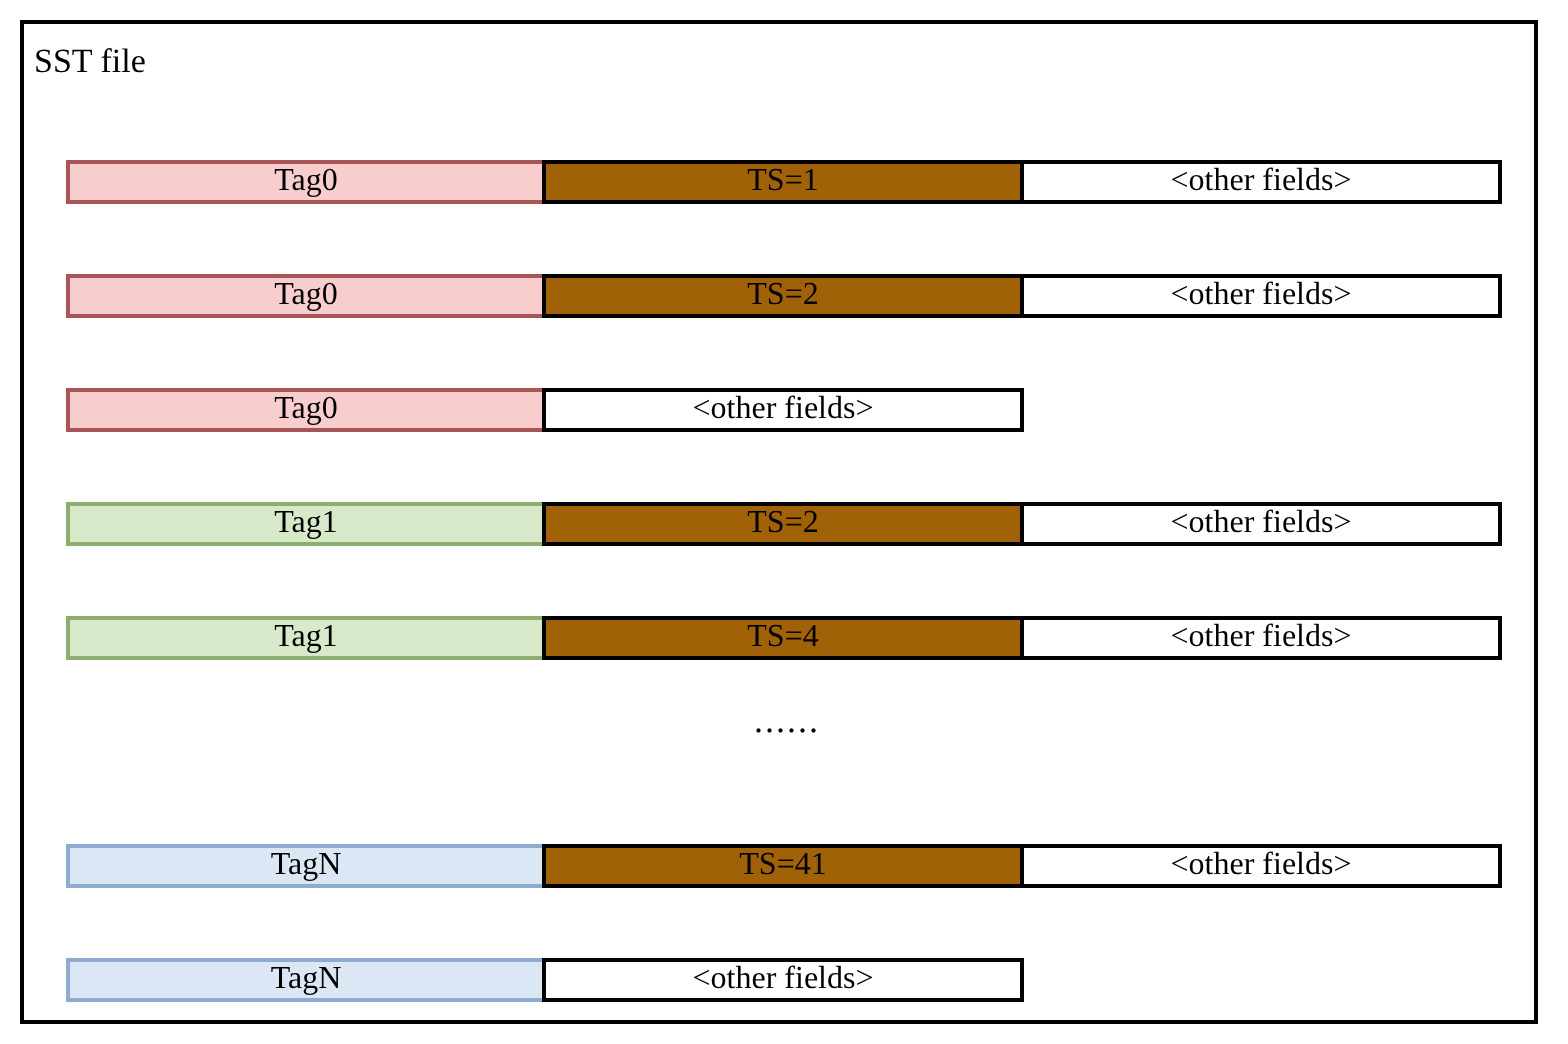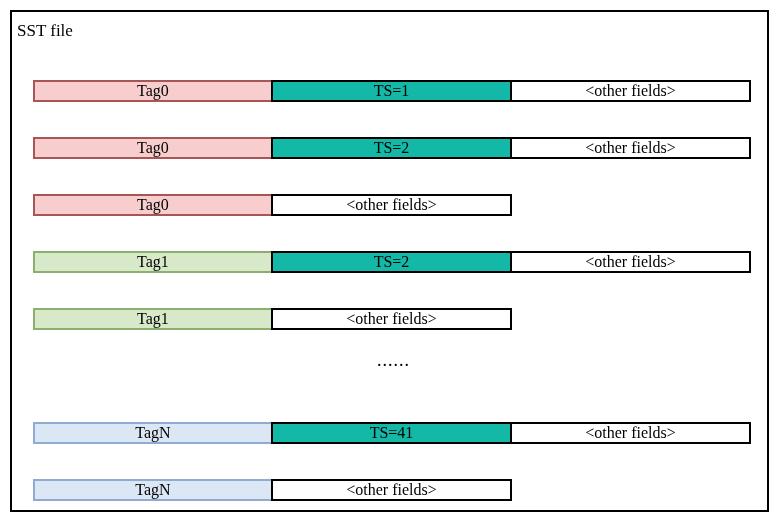--- a/index.html
+++ b/index.html
@@ -87,21 +87,21 @@
     background: #d8e9ca;
     border-color: #8cae6e;
   }
   .cell-tag.tag-blue {
     background: #dce7f6;
     border-color: #90abd1;
   }
 
   .cell-ts {
     width: 241px;
-    background: #14b8a6;
+    background: #a16207;
     border: 2px solid #000000;
     margin-right: -2px;
     position: relative;
     z-index: 2;
   }
 
   .cell-other {
     width: 241px;
     background: #ffffff;
     border: 2px solid #000000;
@@ -157,20 +157,21 @@
       </div>
 
       <div class="record-row">
         <div class="cell cell-tag tag-green">Tag1</div>
         <div class="cell cell-ts">TS=2</div>
         <div class="cell cell-other">&lt;other fields&gt;</div>
       </div>
 
       <div class="record-row">
         <div class="cell cell-tag tag-green">Tag1</div>
+        <div class="cell cell-ts">TS=4</div>
         <div class="cell cell-other">&lt;other fields&gt;</div>
       </div>
 
       <div class="ellipsis-row">
         <div class="ellipsis-mark">......</div>
       </div>
 
       <div class="record-row">
         <div class="cell cell-tag tag-blue">TagN</div>
         <div class="cell cell-ts">TS=41</div>

